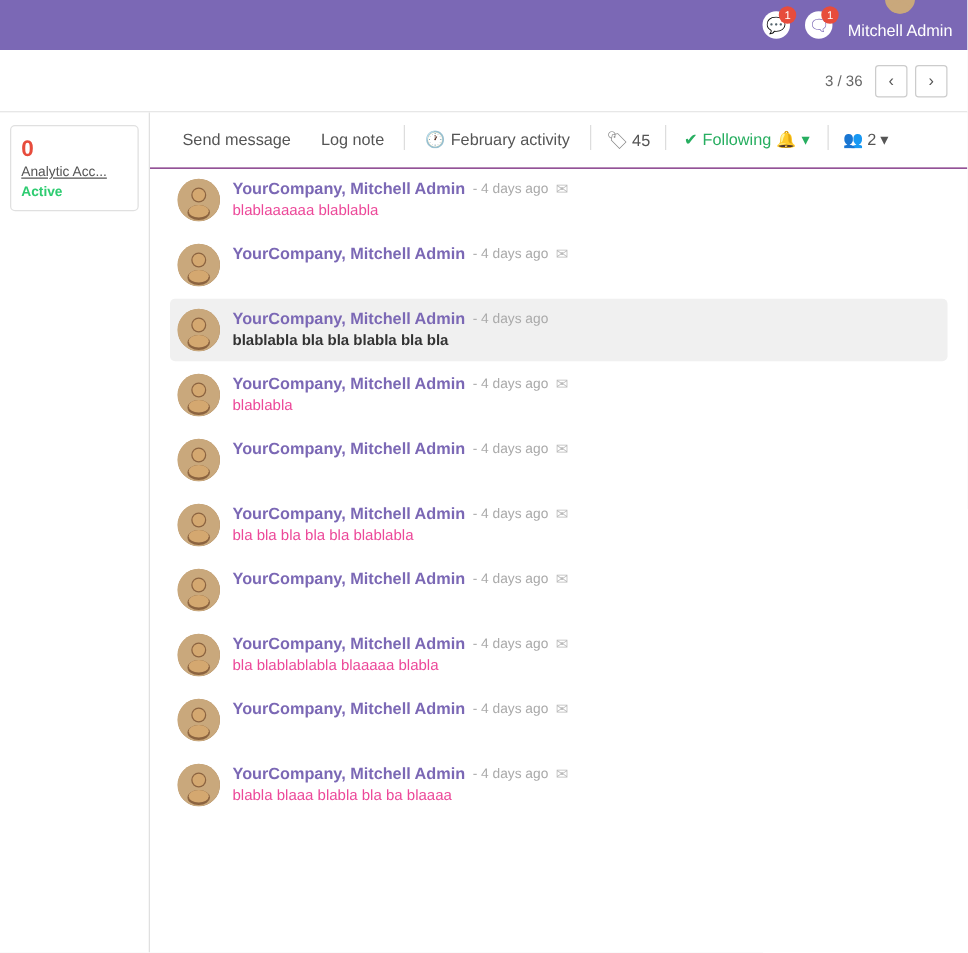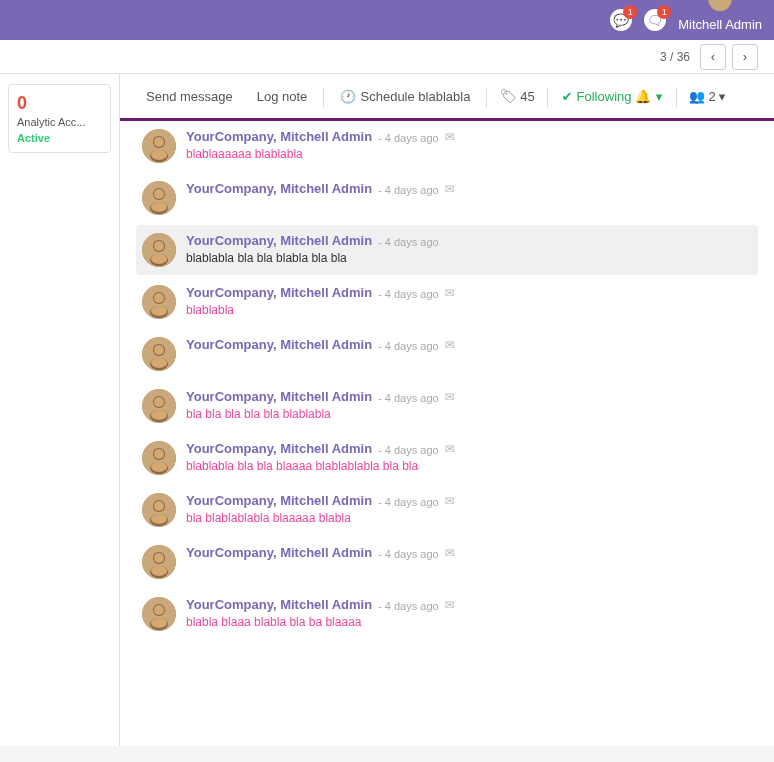--- a/index.html
+++ b/index.html
@@ -47,21 +47,21 @@
       width: 24px; height: 24px; border-radius: 50%;
       background: #c9a87c;
       display: flex; align-items: center; justify-content: center;
       font-size: 11px; color: #fff; overflow: hidden;
     }
 
     
     .subheader {
       background: #fff;
       border-bottom: 1px solid #e0e0e0;
-      height: 34px;
+      height: 50px;
       display: flex;
       align-items: center;
       padding: 0 16px;
       justify-content: flex-end;
     }
     .pagination-controls {
       display: flex; align-items: center; gap: 6px;
     }
     .pagination-text { color: #666; font-size: 12px; margin-right: 4px; }
     .pagination-btn {
@@ -91,41 +91,42 @@
     .sidebar-count {
       color: #e74c3c;
       font-size: 18px;
       font-weight: bold;
     }
     .sidebar-label {
       color: #555;
       font-size: 11px;
       word-break: break-all;
       margin-top: 2px;
+      text-decoration: underline;
     }
     .sidebar-status {
       color: #2ecc71;
       font-size: 11px;
       margin-top: 4px;
       font-weight: bold;
     }
 
     
     .content-area {
       flex: 1;
       overflow-y: auto;
       background: #fff;
     }
 
     
     .action-bar {
       display: flex;
-      align-items: flex-end;
+      align-items: flex-start;
       padding: 10px 16px;
-      border-bottom: 3px solid #701a75;
+      border-bottom: 1px solid #701a75;
       gap: 4px;
       background: #fff;
       flex-wrap: wrap;
     }
     .action-btn {
       background: none;
       border: none;
       padding: 4px 10px;
       cursor: pointer;
       color: #555;
@@ -177,33 +178,33 @@
     .message-entry.highlighted { background: #f0f0f0; }
     .avatar-placeholder {
       width: 34px; height: 34px; border-radius: 50%;
       background: linear-gradient(135deg, #c9a87c, #a0784c);
       flex-shrink: 0;
       position: relative;
       overflow: hidden;
     }
     .message-content { flex: 1; }
     .message-header {
-      display: flex; align-items: flex-end; gap: 6px;
+      display: flex; align-items: center; gap: 6px;
       margin-bottom: 2px;
     }
     .sender-name {
       color: #7b68b5;
       font-weight: 600;
       font-size: 13px;
     }
     .sender-name.highlighted { font-weight: 700; }
     .msg-time { color: #aaa; font-size: 11px; }
     .msg-icon { color: #bbb; font-size: 12px; }
     .msg-body { color: #ec4899; font-size: 12px; line-height: 1.4; }
-    .msg-body.highlighted { color: #333; }
+    .msg-body.highlighted { color: #333; font-weight: bold; }
   </style>
 </head>
 <body>
 
 <div class="topbar">
   <div class="topbar-icon-badge">
     <div class="topbar-icon">💬</div>
     <div class="badge">1</div>
   </div>
   <div class="topbar-icon-badge">
@@ -241,21 +242,21 @@
   </div>
 
   <div class="content-area">
 
     <div class="action-bar">
       <button class="action-btn">Send message</button>
       <button class="action-btn">Log note</button>
       <div class="divider-v"></div>
       <button class="action-btn">
         <span>🕐</span>
-        <span>Schedule blablabla</span>
+        <span>February activity</span>
       </button>
       <div class="divider-v"></div>
       <button class="tag-badge">
         <span class="tag-icon">🏷</span>
         <span>45</span>
       </button>
       <div class="divider-v"></div>
       <button class="following-btn">
         <span>✔</span>
         <span>Following</span>
@@ -393,21 +394,20 @@
         <circle cx="17" cy="13" r="5" fill="#d4a870"></circle>
         <ellipse cx="17" cy="26" rx="8" ry="5" fill="#d4a870"></ellipse>
       </svg>
     </div>
     <div class="message-content">
       <div class="message-header">
         <span class="sender-name">YourCompany, Mitchell Admin</span>
         <span class="msg-time">- 4 days ago</span>
         <span class="msg-icon">✉</span>
       </div>
-      <div class="msg-body">blablabla bla bla blaaaa blablablabla bla bla</div>
     </div>
   </div>
         <div class="message-entry">
     <div class="avatar-placeholder">
       <svg width="34" height="34" viewBox="0 0 34 34">
         <circle cx="17" cy="17" r="17" fill="#c9a87c"></circle>
         <circle cx="17" cy="13" r="6" fill="#8B6340"></circle>
         <ellipse cx="17" cy="27" rx="9" ry="6" fill="#8B6340"></ellipse>
         <circle cx="17" cy="13" r="5" fill="#d4a870"></circle>
         <ellipse cx="17" cy="26" rx="8" ry="5" fill="#d4a870"></ellipse>

